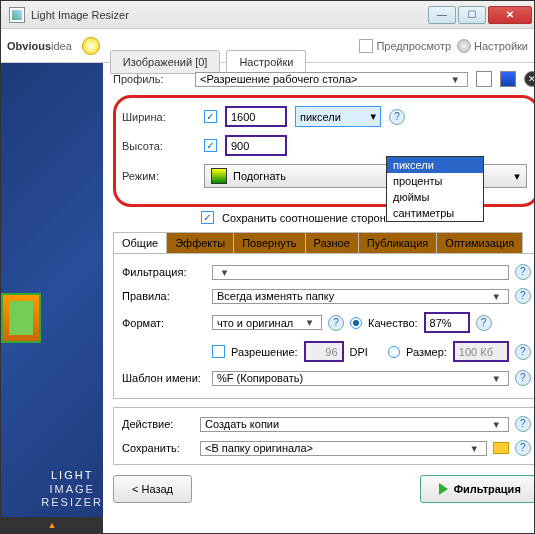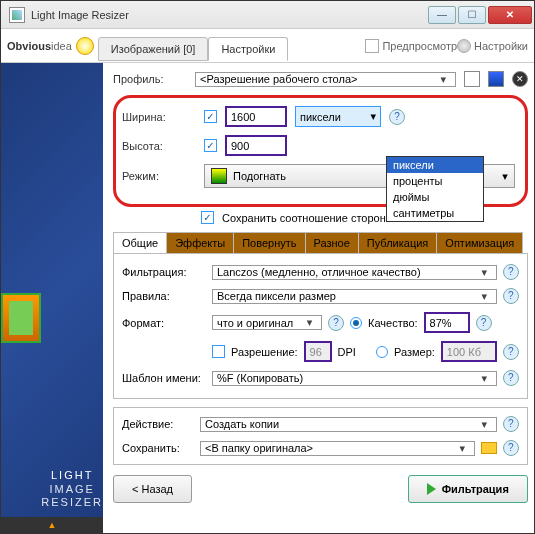--- a/index.html
+++ b/index.html
@@ -4,25 +4,25 @@
 <style>
 * { box-sizing: border-box; margin: 0; padding: 0; font-family: Tahoma, Arial, sans-serif; font-size: 11px; }
 body { background: #fff; width: 535px; height: 534px; border: 1px solid #333; }
 .titlebar { height: 28px; background: linear-gradient(#f0f0f0,#e5e5e5); display: flex; align-items: center; padding: 0 2px 0 8px; border-bottom: 1px solid #ccc; }
 .titlebar .ticon { width: 16px; height: 16px; background: #fff; border: 1px solid #888; margin-right: 6px; position: relative; }
 .titlebar .ticon::before { content: ''; position: absolute; inset: 2px; background: linear-gradient(45deg,#5a8,#adf); }
 .titlebar .ttext { flex: 1; color: #333; }
 .winbtns { display: flex; gap: 2px; }
 .winbtn { width: 28px; height: 18px; border: 1px solid #8aa; border-radius: 2px; background: linear-gradient(#eaf4fb,#cfe3f0); display: flex; align-items: center; justify-content: center; font-size: 10px; color: #456; }
 .winbtn.close { width: 44px; background: linear-gradient(#da5a52,#c33); border-color: #a33; color: #fff; font-weight: bold; }
-.topbar { height: 34px; display: flex; align-items: center; padding: 0 6px; border-bottom: 1px solid #ccc; }
+.topbar { height: 34px; display: flex; align-items: center; padding: 0 6px; gap: 6px; border-bottom: 1px solid #ccc; }
 .logo { color: #666; font-size: 13px; }
 .logo b { color: #333; }
 .bulb { width: 18px; height: 18px; border: 1px solid #d90; border-radius: 50%; background: radial-gradient(#ffe,#fd0); margin: 0 4px; }
-.tab { height: 24px; padding: 0 12px; border: 1px solid #bbb; border-radius: 3px 3px 0 0; display: flex; align-items: center; background: #eee; position: relative; top: 3px; color: #333; }
+.tab { height: 24px; padding: 0 12px; border: 1px solid #bbb; border-radius: 3px 3px 0 0; display: flex; align-items: center; background: #eee; position: relative; top: 16px; color: #333; }
 .tab.active { background: #fff; border-bottom-color: #fff; }
 .spacer { flex: 1; }
 .ticonbtn { display: flex; align-items: center; gap: 3px; color: #666; }
 .ticonbtn .ic { width: 14px; height: 14px; border: 1px solid #aaa; }
 .ticonbtn.gear .ic { border-radius: 50%; background: radial-gradient(#eee,#bbb); }
 .body { display: flex; height: calc(534px - 28px - 34px - 2px); }
 .sidebar { width: 102px; background: linear-gradient(135deg,#1d3a7a 0%,#2a4d9a 50%,#1d3a7a 100%); position: relative; display: flex; flex-direction: row; }
 .sideimg { margin: 230px auto 0; width: 64px; height: 50px; background: linear-gradient(#f90,#c60); border: 2px solid #3a3; position: relative; }
 .sideimg::before { content: ''; position: absolute; left: 6px; right: 6px; top: 6px; bottom: 6px; background: #7c5; }
 .sidetxt { margin-top: auto; color: #fff; text-align: center; padding: 0 0 24px 0; font-size: 14px; line-height: 1.2; letter-spacing: 2px; font-weight: 300; }
@@ -162,50 +162,49 @@
       <div class="subtab">Эффекты</div>
       <div class="subtab">Повернуть</div>
       <div class="subtab">Разное</div>
       <div class="subtab">Публикация</div>
       <div class="subtab">Оптимизация</div>
     </div>
     <div class="panel">
       <div class="prow">
         <label>Фильтрация:</label>
         <div class="combo">
-            <span>Lanczos (медленно, отличное качество)</span>
             <span class="arrow">▾</span>
           </div>
         <div class="help">?</div>
       </div>
       <div class="prow">
         <label>Правила:</label>
         <div class="combo">
-            <span>Всегда пиксели размер</span>
+            <span>Всегда изменять папку</span>
             <span class="arrow">▾</span>
           </div>
         <div class="help">?</div>
       </div>
       <div class="prow">
         <label>Формат:</label>
         <div class="combo" style="flex:0 0 110px">
             <span>что и оригинал</span>
             <span class="arrow">▾</span>
           </div>
         <div class="help">?</div>
         <span class="radio on"></span>
         <span>Качество:</span>
         <input class="numinput" style="width: 46px;" value="87%">
         <div class="help">?</div>
       </div>
       <div class="prow">
         <label></label>
         <span class="chk" style="color:transparent">✓</span>
         <span>Разрешение:</span>
-        <input class="numinput" style="width: 28px;" disabled="" value="96">
+        <input class="numinput" style="width: 40px; text-align: right;" disabled="" value="96">
         <span>DPI</span>
         <span style="width:8px"></span>
         <span class="radio"></span>
         <span>Размер:</span>
         <input class="numinput" style="width: 56px;" disabled="" value="100 Кб">
         <div class="help">?</div>
       </div>
       <div class="prow">
         <label>Шаблон имени:</label>
         <div class="combo">

